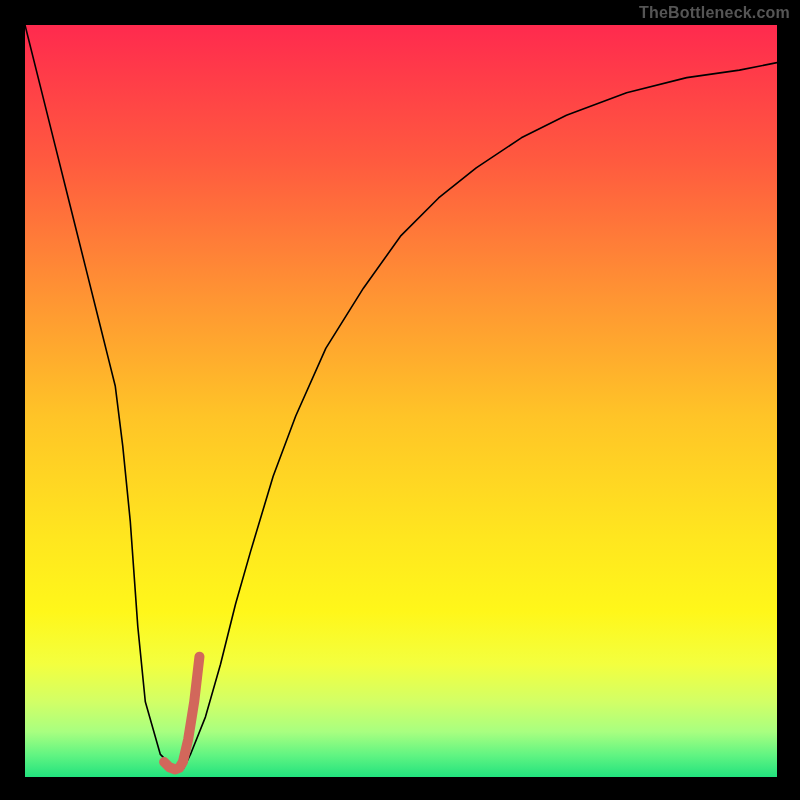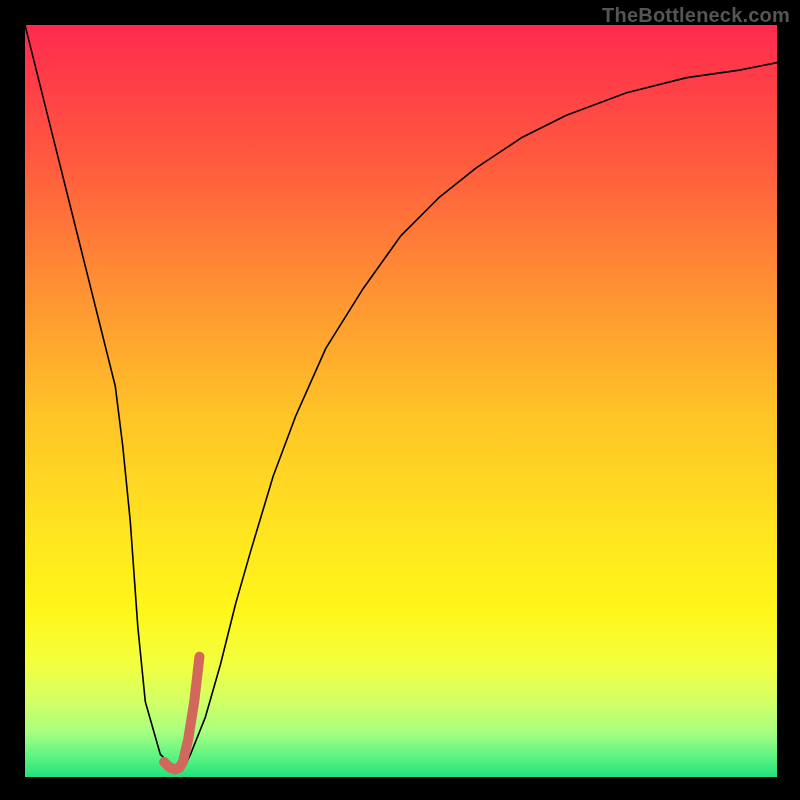--- a/index.html
+++ b/index.html
@@ -15,21 +15,21 @@
     position: relative;
     width: 800px;
     height: 800px;
     background: #000;
   }
   .watermark {
     position: absolute;
     top: 4px;
     right: 10px;
     color: #555;
-    font-size: 20px;
+    font-size: 16px;
     font-weight: 600;
     letter-spacing: 0.2px;
     z-index: 5;
   }
   .plot-area {
     position: absolute;
     left: 25px;
     top: 25px;
     width: 752px;
     height: 752px;

